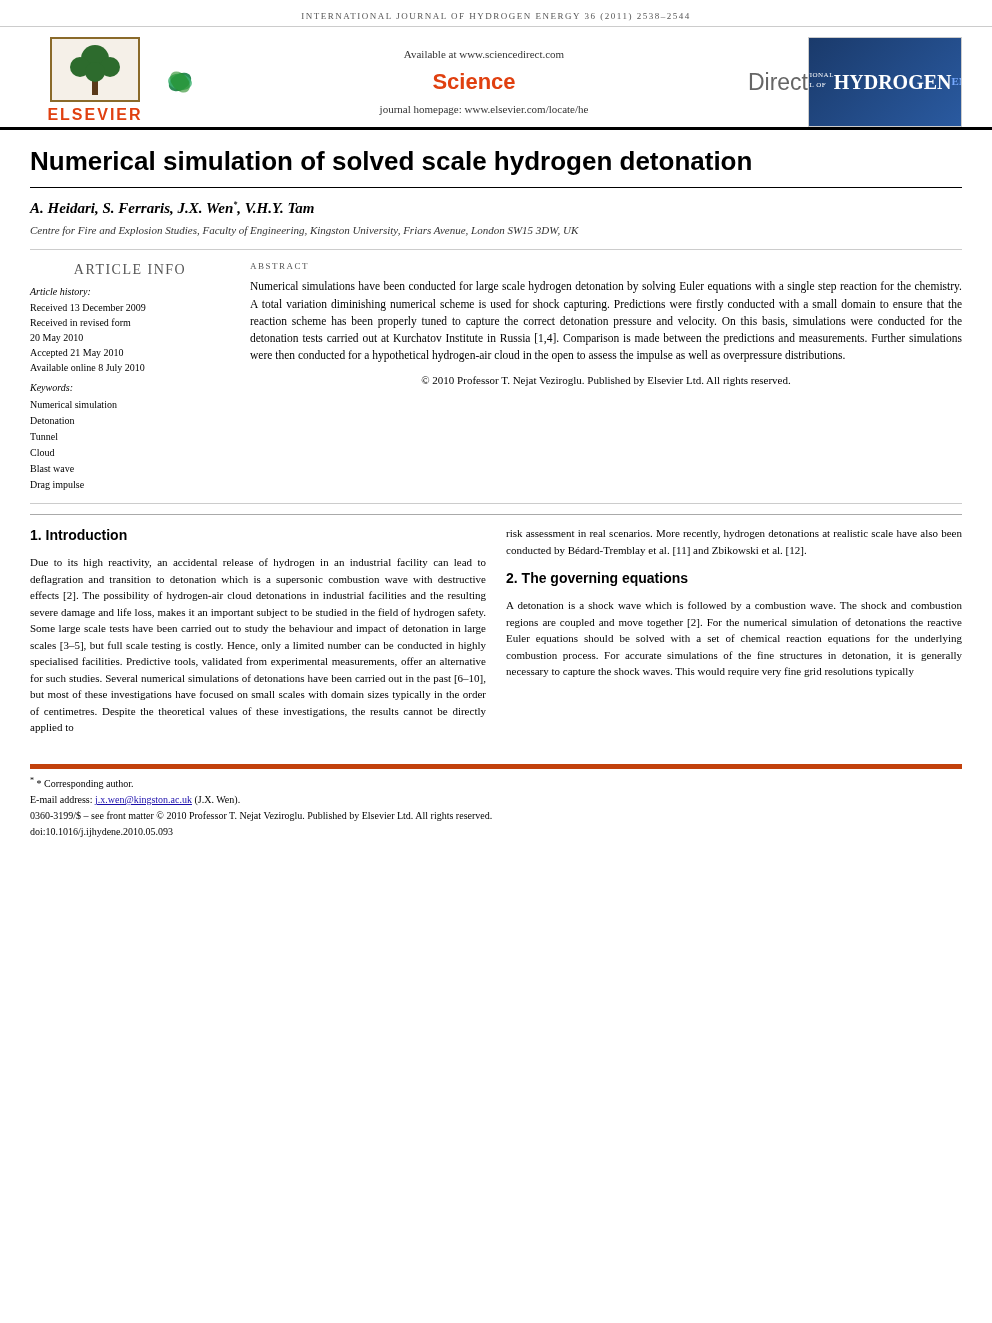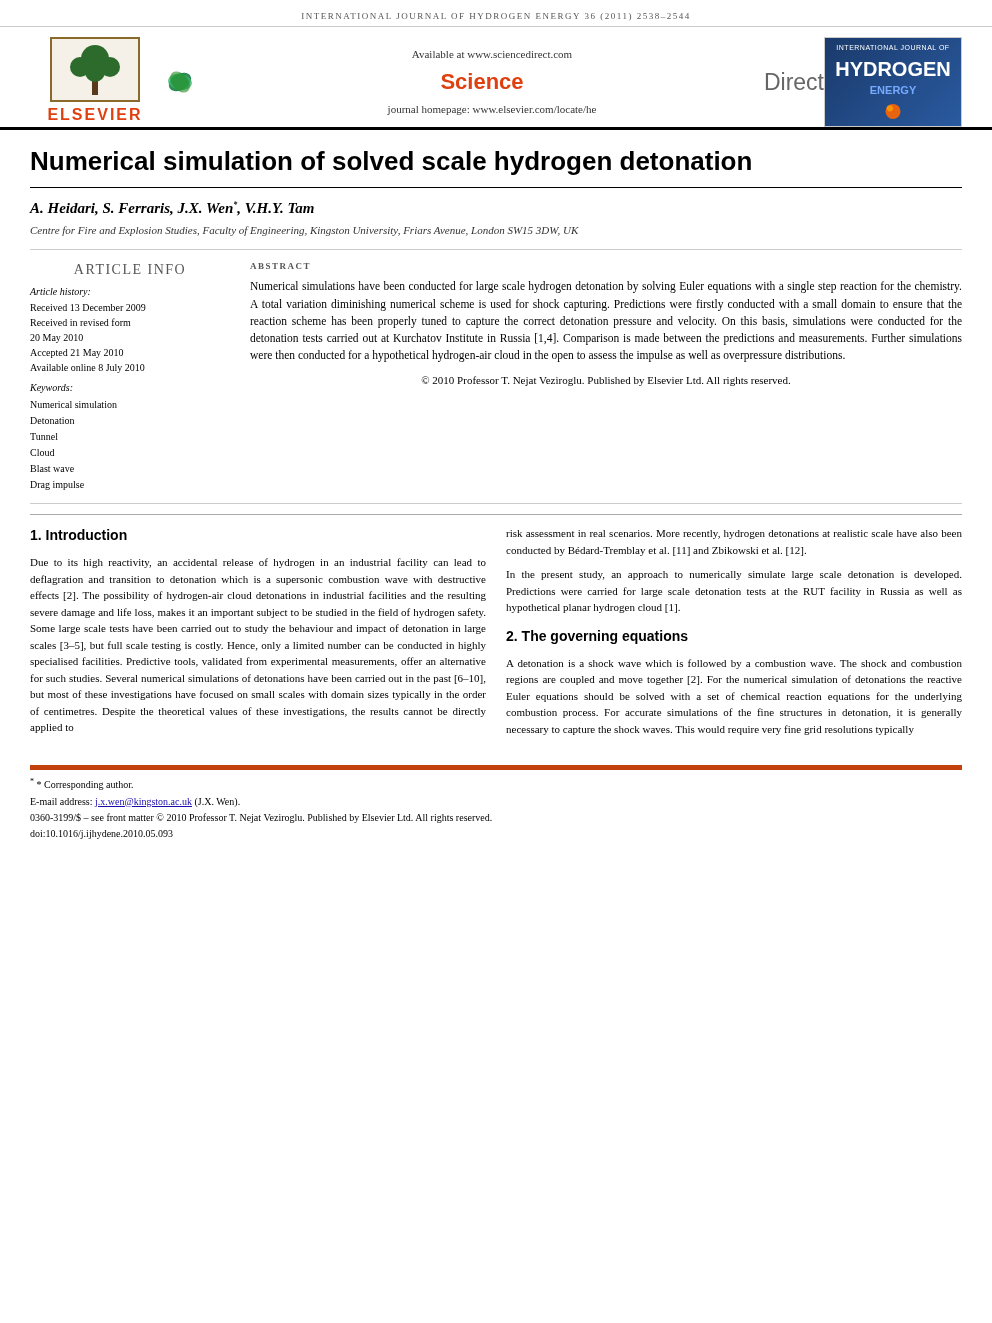--- a/index.html
+++ b/index.html
@@ -66,30 +66,30 @@
       justify-content: space-between;
       margin: 4px 0;
     }
     .journal-homepage {
       font-size: 11px;
       color: #333;
       margin-top: 4px;
     }
 
     .hydrogen-energy-logo {
-      width: 138px;
+      width: 154px;
       height: 90px;
       background: linear-gradient(135deg, #1a3a6b 0%, #2a5aa0 100%);
       border: 1px solid #ccc;
       display: flex;
-      flex-direction: column;
+      flex-direction: row;
       align-items: center;
       justify-content: center;
       color: #fff;
-      font-family: Liberation Sans, sans-serif;
+      font-family: Liberation Serif, serif;
       padding: 5px;
       position: relative;
       overflow: hidden;
     }
     .hydrogen-energy-logo .intl {
       font-size: 7px;
       letter-spacing: 0.5px;
       text-align: center;
       margin-bottom: 2px;
     }
@@ -174,21 +174,20 @@
 
     .abstract-section {
       flex: 1;
     }
     .abstract-title {
       font-size: 9px;
       letter-spacing: 1.5px;
       text-transform: uppercase;
       color: #555;
       margin-bottom: 6px;
-      font-weight: bold;
     }
     .abstract-text {
       font-size: 11.5px;
       line-height: 1.5;
       text-align: justify;
     }
     .abstract-copyright {
       font-size: 11px;
       text-align: center;
       margin-top: 8px;
@@ -355,23 +354,20 @@
       </div>
       <div class="body-para">
         Due to its high reactivity, an accidental release of hydrogen in an industrial facility can lead to deflagration and transition to detonation which is a supersonic combustion wave with destructive effects [2]. The possibility of hydrogen-air cloud detonations in industrial facilities and the resulting severe damage and life loss, makes it an important subject to be studied in the field of hydrogen safety. Some large scale tests have been carried out to study the behaviour and impact of detonation in large scales [3–5], but full scale testing is costly. Hence, only a limited number can be conducted in highly specialised facilities. Predictive tools, validated from experimental measurements, offer an alternative for such studies. Several numerical simulations of detonations have been carried out in the past [6–10], but most of these investigations have focused on small scales with domain sizes typically in the order of centimetres. Despite the theoretical values of these investigations, the results cannot be directly applied to
       </div>
     </div>
 
     <div class="body-col">
       <div class="body-para">
         risk assessment in real scenarios. More recently, hydrogen detonations at realistic scale have also been conducted by Bédard-Tremblay et al. [11] and Zbikowski et al. [12].
       </div>
-      <div class="body-para">
-        In the present study, an approach to numerically simulate large scale detonation is developed. Predictions were carried for large scale detonation tests at the RUT facility in Russia as well as hypothetical planar hydrogen cloud [1].
-      </div>
 
       <div class="section-heading" style="margin-top:10px;">
         <span>2.</span>&nbsp;<span>The governing equations</span>
       </div>
       <div class="body-para">
         A detonation is a shock wave which is followed by a combustion wave. The shock and combustion regions are coupled and move together [2]. For the numerical simulation of detonations the reactive Euler equations should be solved with a set of chemical reaction equations for the underlying combustion process. For accurate simulations of the fine structures in detonation, it is generally necessary to capture the shock waves. This would require very fine grid resolutions typically
       </div>
     </div>
   </div>
 

